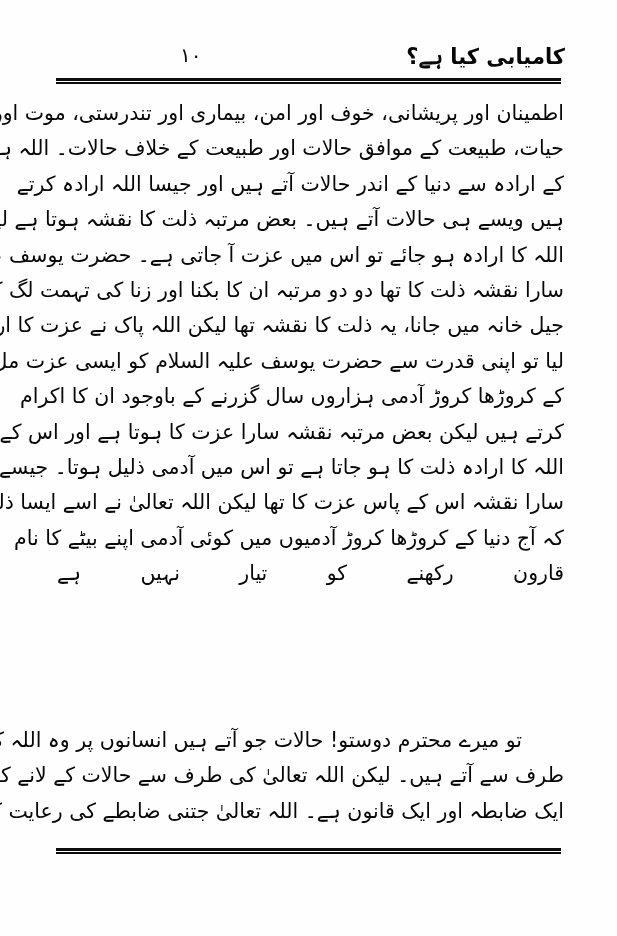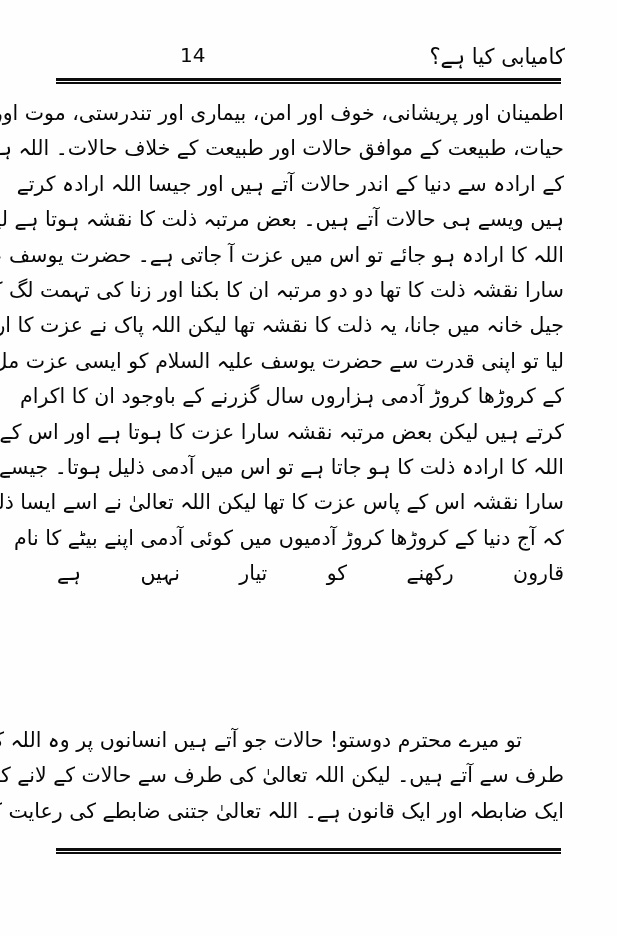--- a/index.html
+++ b/index.html
@@ -33,20 +33,21 @@
   }
 
   .book-title {
     font-size: 21px;
     line-height: 1;
     color: #080808;
     white-space: nowrap;
     letter-spacing: -0.5px;
     transform: scaleY(1.04);
     transform-origin: bottom right;
+    font-weight: bold;
   }
 
   .folio {
     font-size: 20px;
     line-height: 1;
     color: #0a0a0a;
     white-space: nowrap;
     margin-left: 128px;
     margin-right: auto;
     transform: translateY(-3px);
@@ -128,21 +129,21 @@
     direction: rtl;
   }
 </style>
 </head>
 <body>
 
 <div class="page">
 
   <div class="running-head">
     <div class="book-title">کامیابی کیا ہے؟</div>
-    <div class="folio">14</div>
+    <div class="folio">۱۰</div>
   </div>
 
   <div class="rule rule-top">
     <div class="thick"></div>
     <div class="gap"></div>
     <div class="thin"></div>
   </div>
 
   <div class="textblock">
     <div class="line">اطمینان اور پریشانی، خوف اور امن، بیماری اور تندرستی، موت اور</div>

